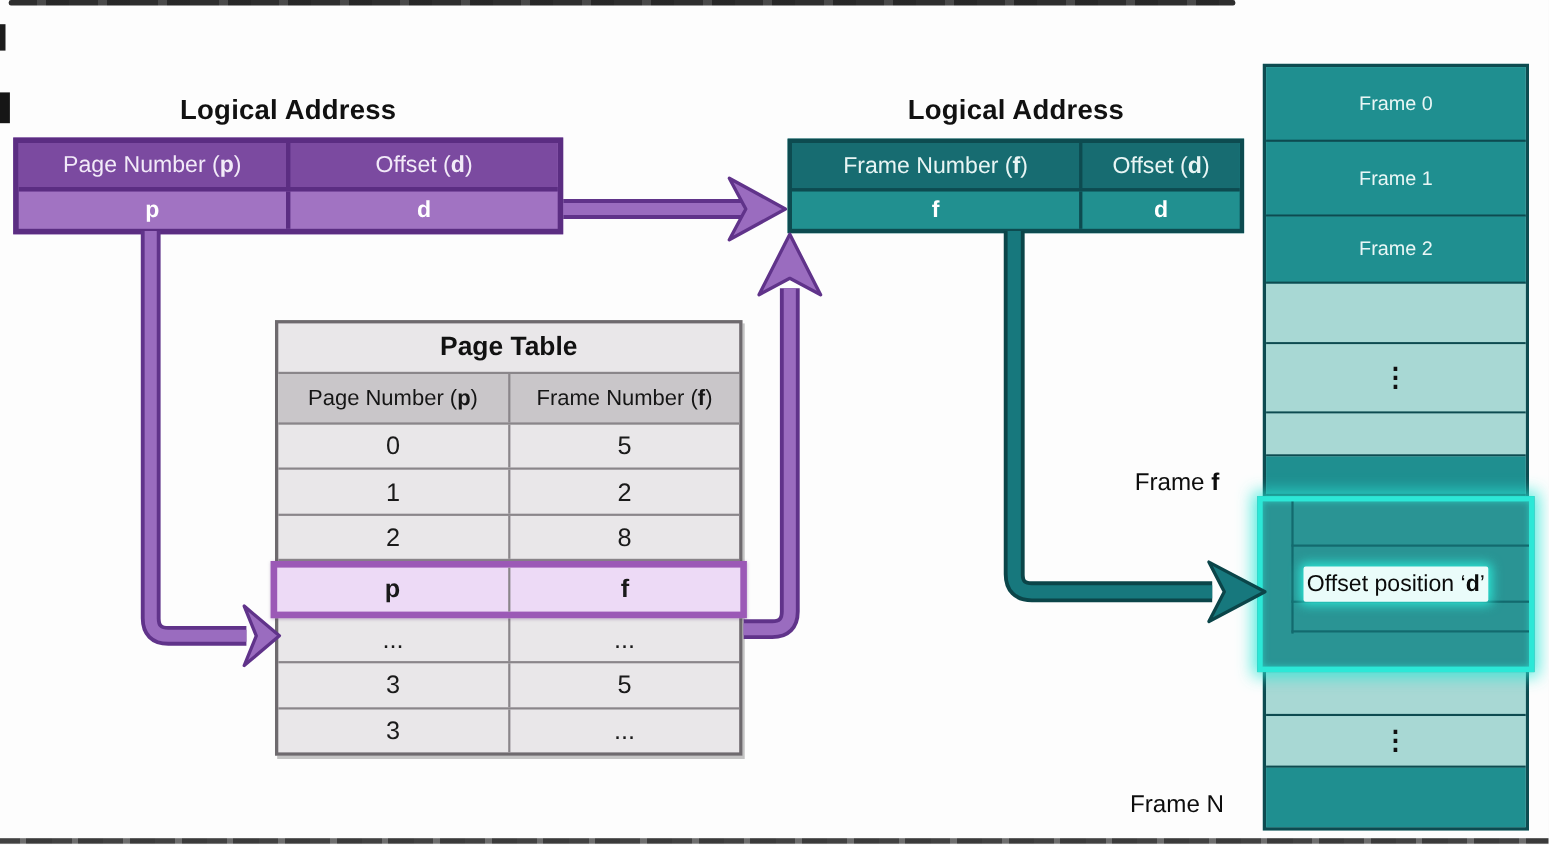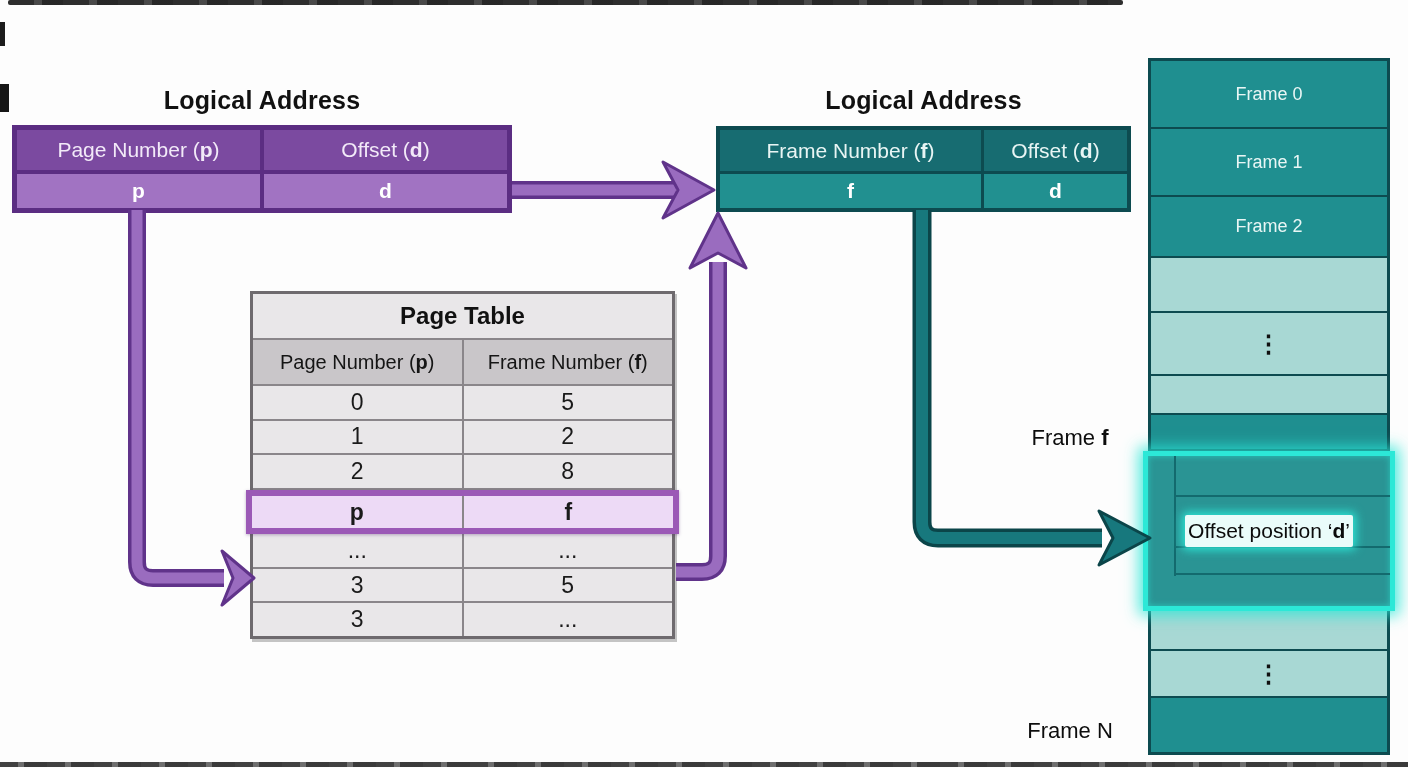--- a/index.html
+++ b/index.html
@@ -46,21 +46,21 @@
   #physical-box .addr-head { height:44px; background:#176c71; border-bottom:3px solid #0d4b50; color:#e8f5f4; }
   .addr-vals { display:flex; flex:1; font-weight:700; font-size:21px; color:#fff; }
   .addr-cell { flex:1; display:flex; align-items:center; justify-content:center; white-space:pre; }
   #logical-box  .c2 { border-left:4px solid #5b2d82; }
   #physical-box .c2 { border-left:3px solid #0d4b50; flex:0 0 146px; }
   #physical-box .c1 { flex:1; }
   .em { font-weight:700; }
 
   
   #page-table {
-    left:250px; top:291px; width:425px; height:348px;
+    left:250px; top:291px; width:425px; height:396px;
     border:3px solid #6e6a6e; background:#e9e7e9;
     display:flex; flex-direction:column;
     box-shadow:2px 3px 0 rgba(90,90,90,.35);
   }
   .pt-title {
     height:46px; display:flex; align-items:center; justify-content:center;
     font-weight:700; font-size:24px; color:#111; border-bottom:2px solid #8a868a;
   }
   .pt-header {
     height:46px; display:flex; background:#c9c6c9; border-bottom:2px solid #8a868a;

